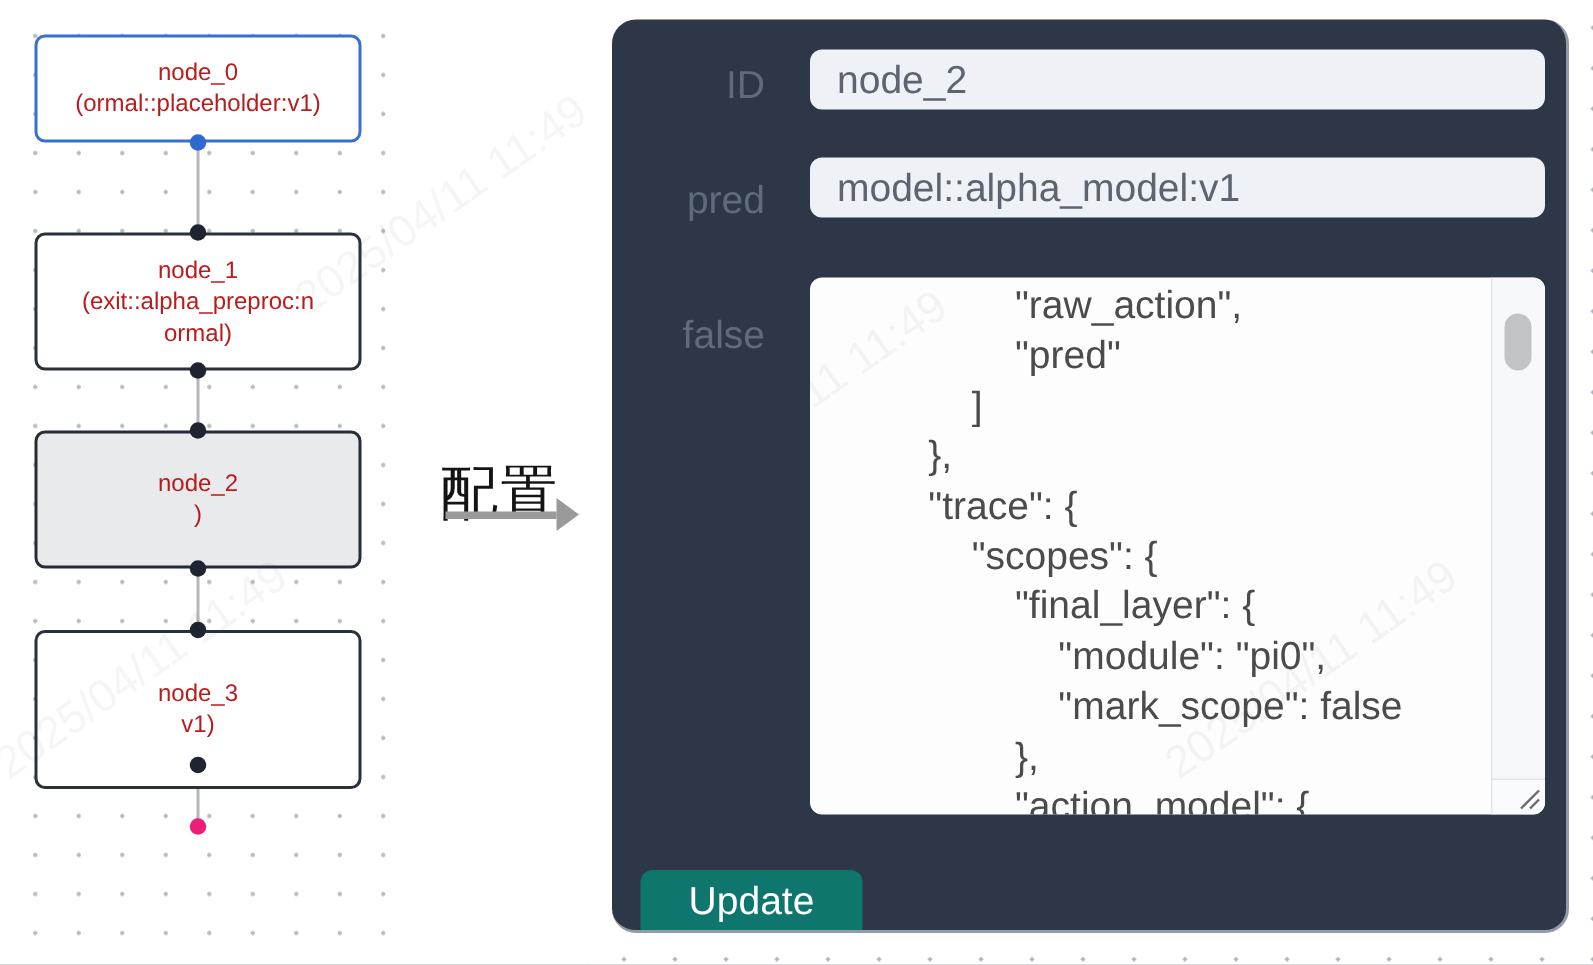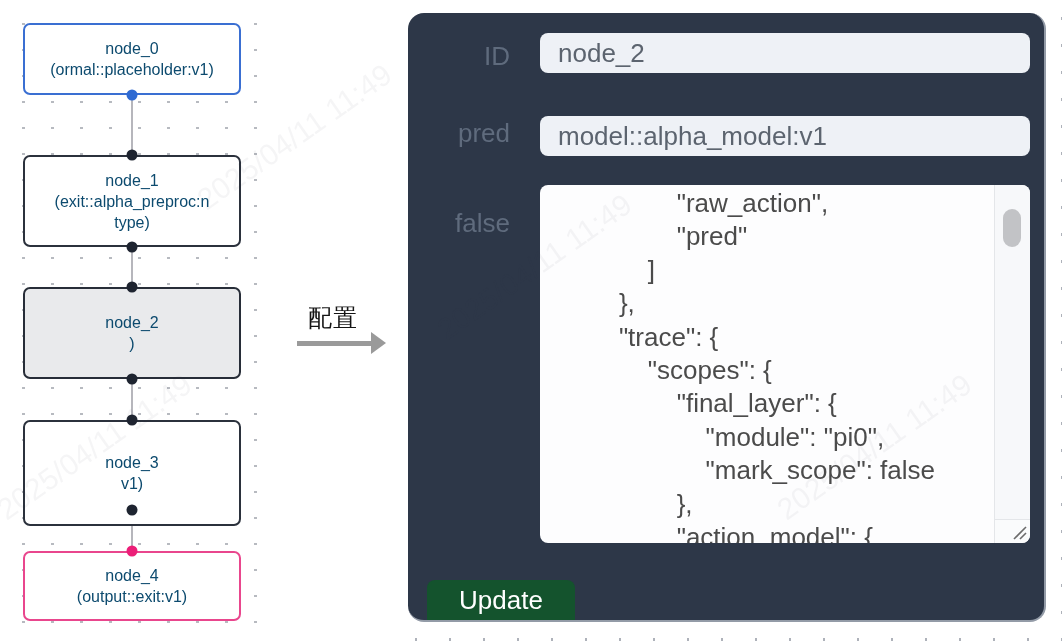--- a/index.html
+++ b/index.html
@@ -10,29 +10,29 @@
   .flow-canvas{position:absolute;left:0;top:0;width:272px;height:643px;
     background-image:radial-gradient(circle,#b7bac0 1.3px,transparent 1.5px);
     background-size:29px 26px;background-position:9px 11px;}
   .edge{position:absolute;left:131px;width:2px;background:#b6b6bc;}
   .node{position:absolute;left:23px;width:218px;box-sizing:border-box;background:#fff;
     border:2px solid #2b313c;border-radius:7px;display:flex;flex-direction:column;
     align-items:center;justify-content:center;}
   .node--input{border-color:#3a6fd2;}
   .node--selected{background:#e9eaec;border-color:#272d38;border-width:2.5px;}
   .node--output{border-color:#e9468d;}
-  .node-line{font-size:16px;line-height:21px;color:#0c4a6e;text-align:center;white-space:nowrap;}
+  .node-line{font-size:16px;line-height:21px;color:#b91c1c;text-align:center;white-space:nowrap;}
   .port{position:absolute;width:11px;height:11px;border-radius:50%;background:#1e2430;
     transform:translate(-50%,-50%);left:132px;}
   .port--blue{background:#2f6ad2;}
   .port--pink{background:#ec1e78;}
 
   
   .transfer-label{position:absolute;left:293px;top:302px;width:80px;text-align:center;
-    font-size:24px;color:#141414;letter-spacing:1px;}
+    font-size:39px;color:#141414;letter-spacing:1px;}
   .arrow-line{position:absolute;left:297px;top:341px;width:74px;height:5px;background:#9a9a9a;}
   .arrow-head{position:absolute;left:371px;top:332px;width:0;height:0;
     border-left:15px solid #9a9a9a;border-top:11px solid transparent;border-bottom:11px solid transparent;}
 
   
   .right-canvas{position:absolute;left:393px;top:0;width:669px;height:643px;background:#fff;
     background-image:radial-gradient(circle,#aeb2ba 1.3px,transparent 1.5px);
     background-size:34px 27px;background-position:6px 5px;}
   .panel{position:absolute;left:15px;top:13px;width:638px;height:609px;background:#2d3748;
     border-radius:16px;border-right:2px solid #939ba7;border-bottom:2px solid #939ba7;
@@ -46,21 +46,21 @@
     background:#fdfdfe;border-radius:8px;overflow:hidden;}
   .config-pre{position:absolute;left:0;top:0;margin:0;padding:2px 0 0 50px;
     font-family:"Liberation Sans",sans-serif;font-size:26px;line-height:33.4px;
     color:#4b4b4b;white-space:pre;}
   .scroll-track{position:absolute;right:0;top:0;width:36px;height:334px;background:#f7f8fa;
     border-left:1px solid #e4e6e9;box-sizing:border-box;}
   .scroll-thumb{position:absolute;left:8px;top:24px;width:18px;height:38px;background:#c2c3c6;border-radius:9px;}
   .resize-corner{position:absolute;right:0;bottom:0;width:36px;height:24px;background:#fafbfc;
     border-left:1px solid #e4e6e9;border-top:1px solid #e4e6e9;box-sizing:border-box;}
   .resize-corner svg{position:absolute;right:2px;bottom:2px;}
-  .update-btn{position:absolute;left:19px;bottom:0;width:148px;height:40px;background:#14532d;
+  .update-btn{position:absolute;left:19px;bottom:0;width:148px;height:40px;background:#0f766e;
     border:none;border-radius:8px 8px 0 0;color:#fff;font-size:26px;
     font-family:"Liberation Sans",sans-serif;cursor:pointer;}
 
   
   .wm{position:absolute;font-size:30px;color:rgba(60,60,80,0.05);transform:rotate(-35deg);
     white-space:nowrap;pointer-events:none;}
 </style>
 </head>
 <body>
 
@@ -74,37 +74,33 @@
     <div class="edge" style="top:510px;height:41px"></div>
 
     <div class="node node--input" style="top:23px;height:72px">
       <div class="node-line">node_0</div>
       <div class="node-line">(ormal::placeholder:v1)</div>
     </div>
 
     <div class="node" style="top:155px;height:92px">
       <div class="node-line">node_1</div>
       <div class="node-line">(exit::alpha_preproc:n</div>
-      <div class="node-line">type)</div>
+      <div class="node-line">ormal)</div>
     </div>
 
     <div class="node node--selected" style="top:287px;height:92px">
       <div class="node-line">node_2</div>
       <div class="node-line">)</div>
     </div>
 
     <div class="node" style="top:420px;height:106px">
       <div class="node-line">node_3</div>
       <div class="node-line">v1)</div>
     </div>
 
-    <div class="node node--output" style="top:551px;height:70px">
-      <div class="node-line">node_4</div>
-      <div class="node-line">(output::exit:v1)</div>
-    </div>
 
     <span class="port port--blue" style="top:95px"></span>
     <span class="port" style="top:155px"></span>
     <span class="port" style="top:247px"></span>
     <span class="port" style="top:287px"></span>
     <span class="port" style="top:379px"></span>
     <span class="port" style="top:420px"></span>
     <span class="port" style="top:510px"></span>
     <span class="port port--pink" style="top:551px"></span>
   </div>
@@ -115,21 +111,21 @@
     <span class="arrow-head"></span>
   </div>
 
   <div class="right-canvas">
     <div class="panel">
 
       <label class="field-label" style="top:28px">ID</label>
       <input class="field-input" style="top: 20px;" value="node_2">
 
       <label class="field-label" style="top:105px">pred</label>
-      <input class="field-input" style="top: 103px;" value="model::alpha_model:v1">
+      <input class="field-input" style="top: 92px;" value="model::alpha_model:v1">
 
       <label class="field-label" style="top:195px">false</label>
       <div class="config-box">
         <pre class="config-pre">            "raw_action",
             "pred"
         ]
     },
     "trace": {
         "scopes": {
             "final_layer": {

